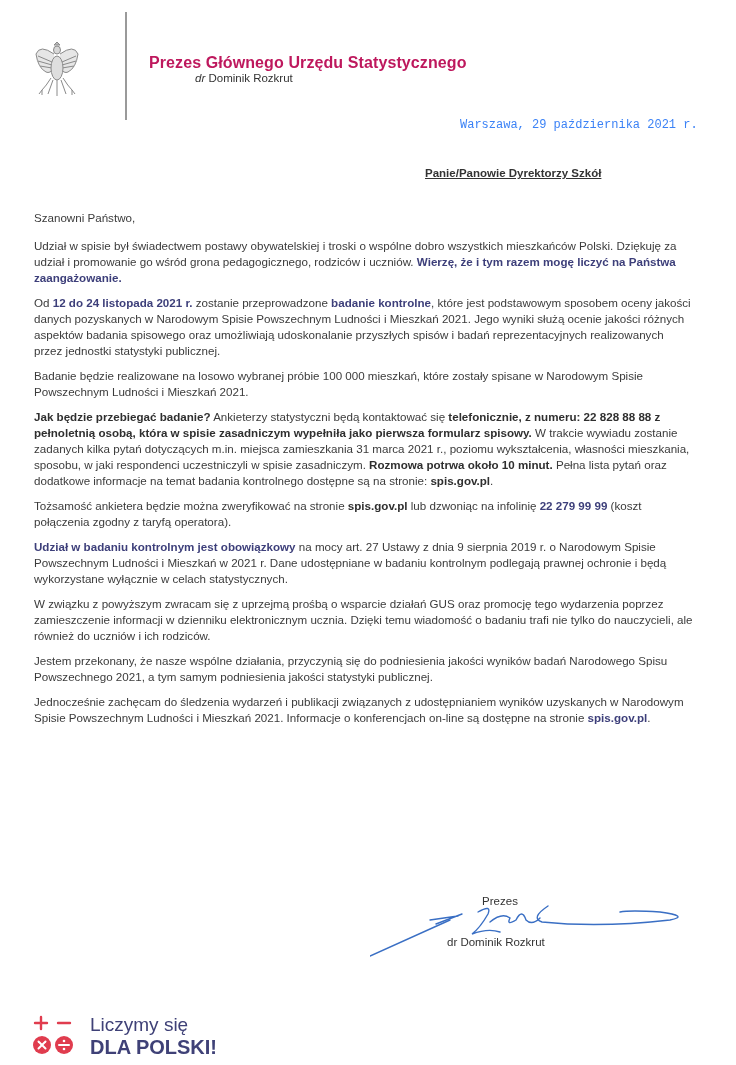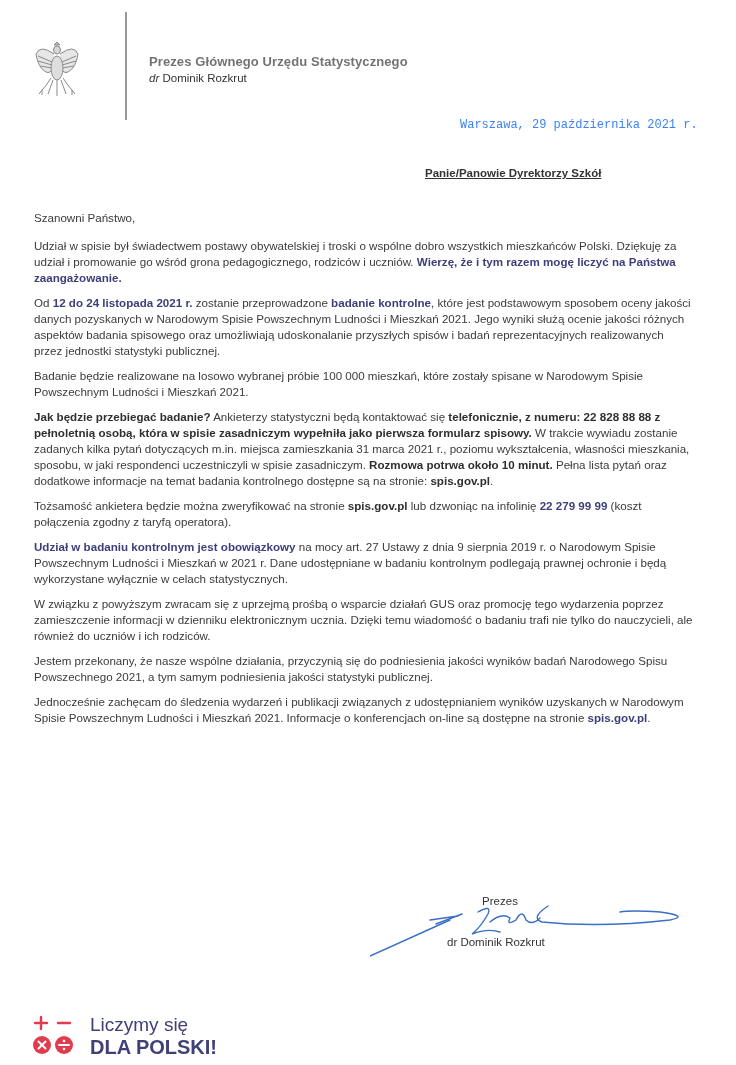--- a/index.html
+++ b/index.html
@@ -11,27 +11,27 @@
     .eagle {
       position: absolute; left: 34px; top: 38px; width: 46px; height: 62px;
     }
     .header-divider {
       position: absolute; left: 125px; top: 12px; width: 2px; height: 108px;
       background: #9a9a9a;
     }
     .header-title {
       position: absolute; left: 149px; top: 54px;
       font-family: "Liberation Sans", sans-serif; font-weight: bold;
-      font-size: 13px; color: #737373; letter-spacing: 0.1px;
+      font-size: 16px; color: #be185d; letter-spacing: 0.1px;
     }
     .header-name {
       position: absolute; left: 149px; top: 72px;
       font-family: "Liberation Sans", sans-serif; font-size: 11.5px; color: #333;
     }
-    .header-name i { font-style: italic; }
+    .header-name i { font-style: italic; margin-left: 46px; }
     .date {
       position: absolute; left: 460px; top: 118px;
       font-family: Liberation Mono, monospace; font-size: 12px; color: #3b82f6;
     }
     .addressee {
       position: absolute; left: 425px; top: 167px;
       font-family: "Liberation Sans", sans-serif; font-weight: bold; font-size: 11.5px; color: #333; text-decoration: underline;
     }
     .letter {
       position: absolute; left: 34px; top: 210px; width: 660px;

